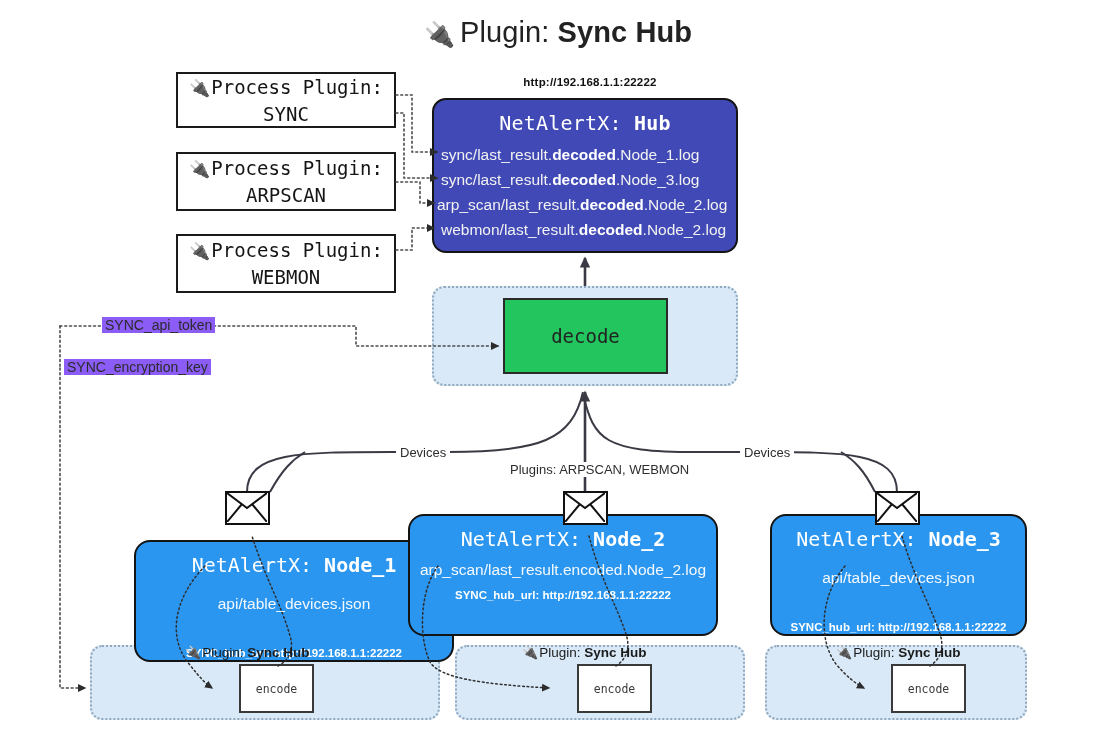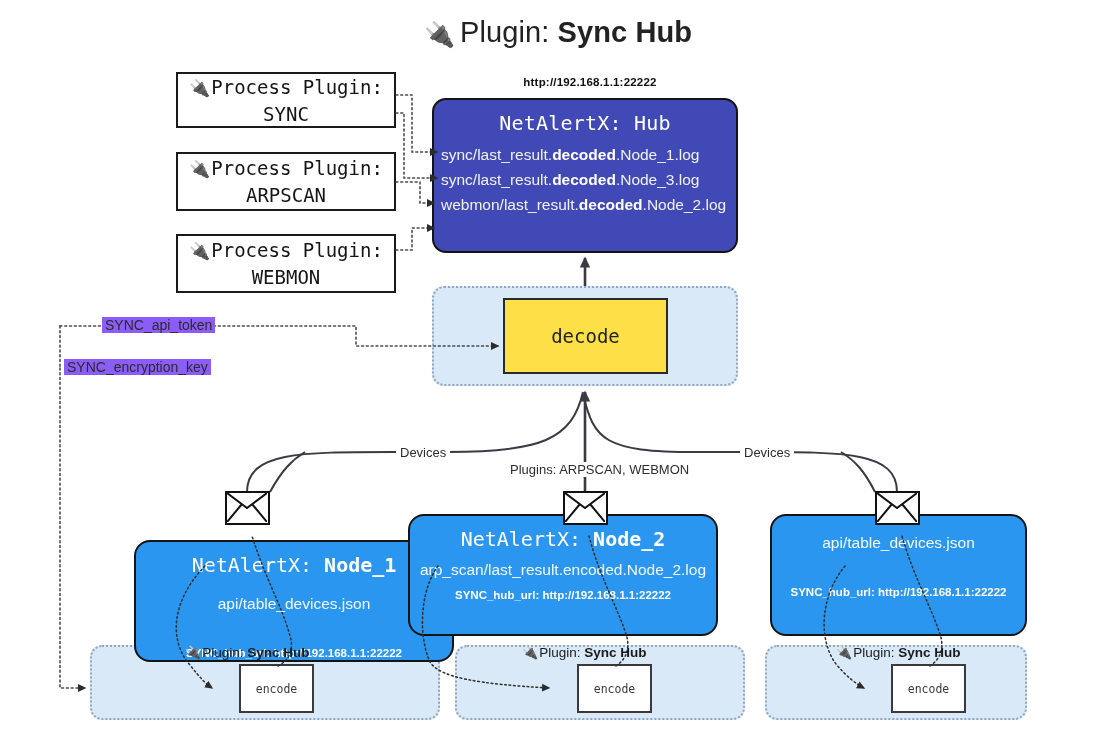--- a/index.html
+++ b/index.html
@@ -31,31 +31,31 @@
 
   
   #hub-url{font-size:11.5px;font-weight:bold;color:#111;text-align:center;
            width:320px;left:430px;top:76px;letter-spacing:.2px;z-index:4;}
   #hub{left:432px;top:98px;width:306px;height:155px;background:#4049b5;
        border:2.5px solid #141414;border-radius:14px;box-sizing:border-box;
        z-index:4;overflow:hidden;}
   #hub .hub-title{font-family:"DejaVu Sans Mono","Liberation Mono",monospace;
        font-size:20px;color:#fff;text-align:center;margin-top:11px;
        letter-spacing:.2px;}
-  #hub .hub-title b{font-weight:normal;}
+  #hub .hub-title b{font-weight:bold;}
   #hub .loglist{margin-top:7px;}
   #hub .logline{font-size:15.5px;color:#f2f2f2;line-height:25px;
        white-space:nowrap;padding-left:7px;}
   #hub .logline b{font-weight:bold;color:#ffffff;}
 
   
   #decode-wrap{left:432px;top:286px;width:306px;height:100px;
        background:#d9e9f8;border:2px dotted #8fa8bd;border-radius:12px;
        box-sizing:border-box;z-index:3;}
-  #decode-box{left:503px;top:298px;width:165px;height:76px;background:#fde047;
+  #decode-box{left:503px;top:298px;width:165px;height:76px;background:#22c55e;
        border:2.5px solid #2a2a2a;box-sizing:border-box;z-index:4;
        display:flex;align-items:center;justify-content:center;
        font-family:"DejaVu Sans Mono","Liberation Mono",monospace;
        font-size:19px;color:#222;}
 
   
   .edgelabel{font-size:13px;color:#2e2e2e;background:#fff;padding:0 4px;
              white-space:nowrap;z-index:6;}
 
   
@@ -176,20 +176,21 @@
 <div class="abs" id="hub-url">http://192.168.1.1:22222</div>
 
 <div class="abs" id="hub">
   <div class="hub-title">
     <span>NetAlertX:</span>
     <b>Hub</b>
   </div>
   <div class="loglist">
     <div class="logline"><span>sync/last_result.</span><b>decoded</b><span>.Node_1.log</span></div>
     <div class="logline"><span>sync/last_result.</span><b>decoded</b><span>.Node_3.log</span></div>
+    <div class="logline" style="padding-left:3px;"><span>arp_scan/last_result.</span><b>decoded</b><span>.Node_2.log</span></div>
     <div class="logline" style="padding-left:7px;"><span>webmon/last_result.</span><b>decoded</b><span>.Node_2.log</span></div>
   </div>
 </div>
 
 <div class="abs" id="decode-wrap"></div>
 <div class="abs" id="decode-box">decode</div>
 
 <div class="abs tokenlabel" style="left:102px;top:317px;">SYNC_api_token</div>
 <div class="abs tokenlabel" style="left:64px;top:359px;">SYNC_encryption_key</div>
 
@@ -226,20 +227,23 @@
 
 <div class="abs node" style="left:408px;top:514px;width:310px;height:122px;">
   <div class="ntitle">
     <span>NetAlertX:</span> <b>Node_2</b>
   </div>
   <div class="nline" style="margin-top:6px;">arp_scan/last_result.encoded.Node_2.log</div>
   <div class="nurl" style="margin-top:6px;">SYNC_hub_url: http://192.168.1.1:22222</div>
 </div>
 
 <div class="abs node" style="left:770px;top:514px;width:257px;height:122px;">
+  <div class="ntitle">
+    <span>NetAlertX:</span> <b>Node_3</b>
+  </div>
   <div class="nline" style="margin-top:14px;">api/table_devices.json</div>
   <div class="nurl" style="margin-top:30px;">SYNC_hub_url: http://192.168.1.1:22222</div>
 </div>
 
 <div class="abs plugwrap" style="left:90px;top:645px;width:350px;height:75px;"></div>
 <div class="abs pluglabel" style="left:185px;top:645px;">
   <span class="plug">🔌</span><span>Plugin:</span> <b>Sync Hub</b>
 </div>
 <div class="abs encbox" style="left:207px;top:664px;width:75px;height:49px;">encode</div>
 

